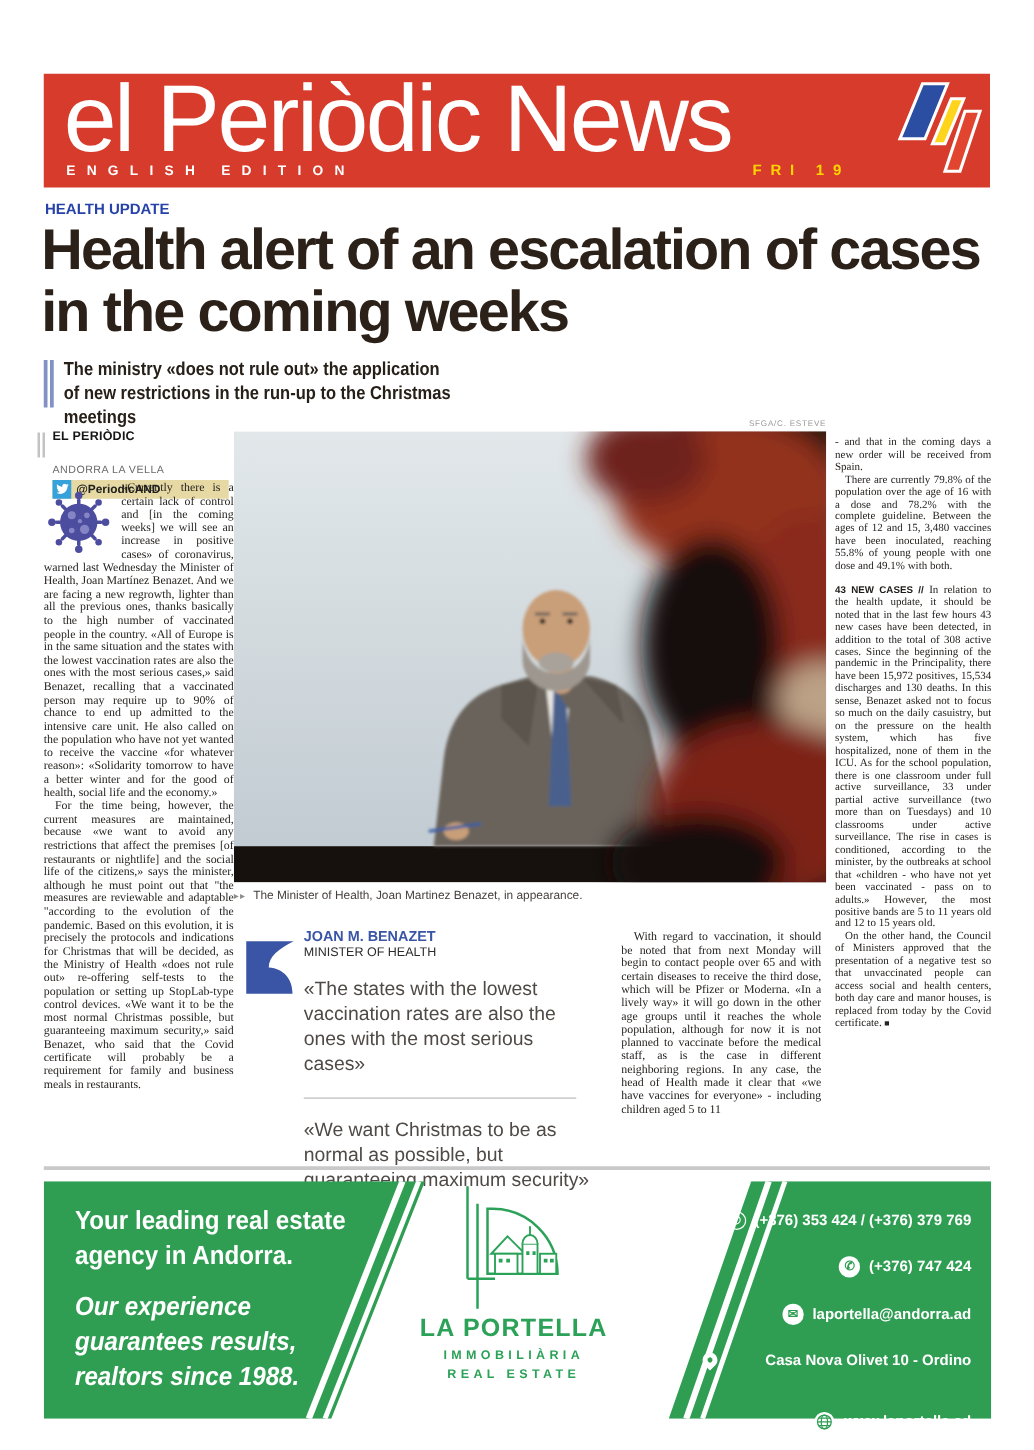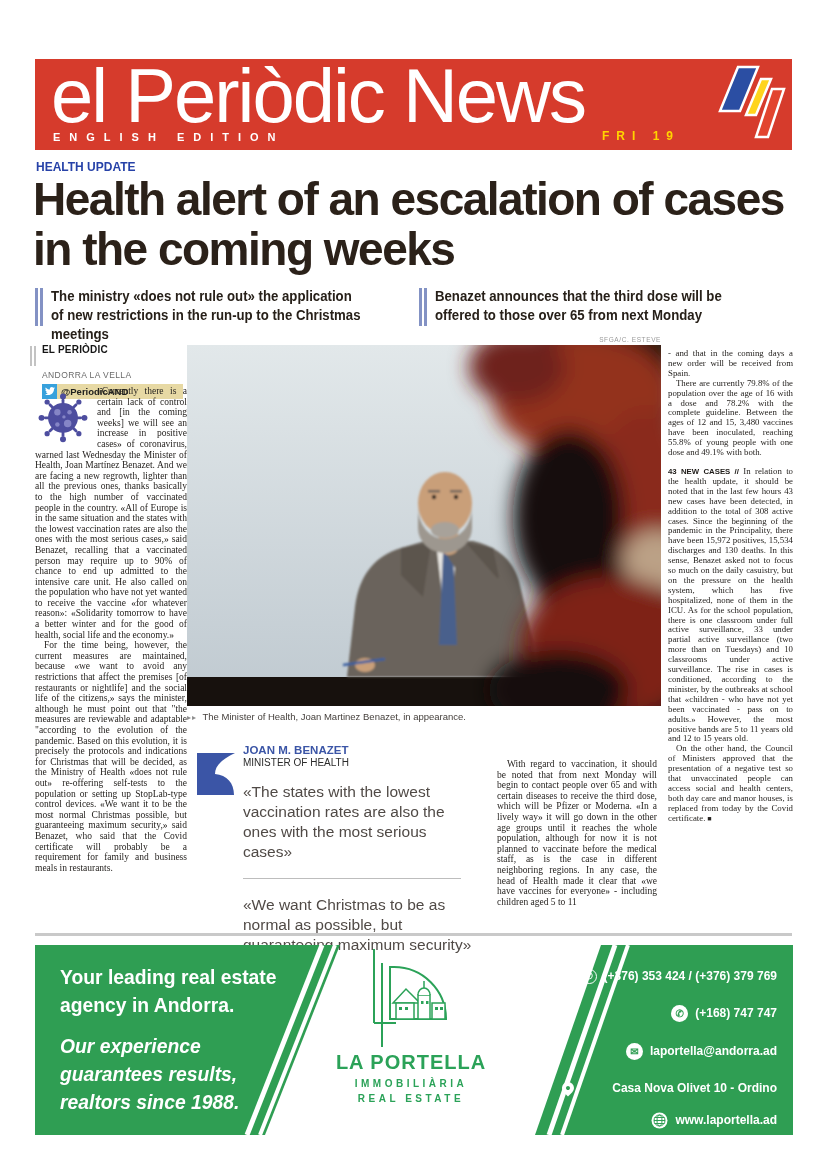--- a/index.html
+++ b/index.html
@@ -42,21 +42,21 @@
   .tw-handle { font-size:9.5px; font-weight:bold; color:#20211f; margin-left:4px; }
 
   
   .body-col { font-family:"Liberation Serif", serif; text-align:justify; color:#262320;
               hyphens:auto; -webkit-hyphens:auto; }
   .col1 { position:absolute; left:35px; top:386px; width:152px; height:546px;
           font-size:9.5px; line-height:10.6px; overflow:hidden; }
   .col1 p + p { text-indent:9px; }
   .virus { float:left; width:56px; height:56px; margin:2px 6px 0 0; }
   .col4 { position:absolute; left:497px; top:745px; width:160px; height:190px;
-          font-size:9.5px; line-height:10.6px; overflow:hidden;margin-top:14px; }
+          font-size:9.5px; line-height:10.6px; overflow:hidden; }
   .col4 p { text-indent:10px; }
   .col5 { position:absolute; left:668px; top:349px; width:125px; height:586px;
           font-size:8.8px; line-height:9.9px; overflow:hidden; }
   .col5 p + p { text-indent:8px; }
   .col5 .gap { height:9px; }
   .lead { font-family:"Liberation Sans", sans-serif; font-weight:bold; font-size:7.8px; color:#1d1a17; }
   .endmark { font-size:7px; margin-left:2px; }
 
   
   .credit { position:absolute; top:336px; left:187px; width:474px; text-align:right;
@@ -128,27 +128,20 @@
   <div class="kicker">HEALTH UPDATE</div>
   <h1 class="headline">Health alert of an escalation of cases in the coming weeks</h1>
 
   <div class="subheads">
     <div class="subhead">
       <span class="bars">
           <i></i>
           <i></i>
         </span>
       <span class="txt">The ministry «does not rule out» the application of new restrictions in the run-up to the Christmas meetings</span>
-    </div>
-    <div class="subhead">
-      <span class="bars">
-          <i></i>
-          <i></i>
-        </span>
-      <span class="txt">Benazet announces that the third dose will be offered to those over 65 from next Monday</span>
     </div>
   </div>
 
   <div class="byline">
     <span class="bars2">
         <i></i>
         <i></i>
       </span>
     <div class="byline-src">EL PERIÒDIC</div>
     <div class="byline-place">ANDORRA LA VELLA</div>
@@ -344,31 +337,31 @@
       <line x1="80" y1="0" x2="14" y2="190" stroke="#fff" stroke-width="5"></line>
       <line x1="93" y1="0" x2="27" y2="190" stroke="#fff" stroke-width="4"></line>
     </svg>
 
     <div class="contact-row" style="top:22px;">
       <span class="ci-outline">✆</span>
       <span class="ctext">(+376) 353 424 / (+376) 379 769</span>
     </div>
     <div class="contact-row" style="top:59px;">
       <span class="ci-solid">✆</span>
-      <span class="ctext">(+168) 747 747</span>
+      <span class="ctext">(+376) 747 424</span>
     </div>
     <div class="contact-row" style="top:97px;">
       <span class="ci-solid">✉</span>
       <span class="ctext">laportella@andorra.ad</span>
     </div>
     <div class="contact-row" style="top:134px;gap:29px;">
       <span class="ci-pin"></span>
       <span class="ctext">Casa Nova Olivet 10 - Ordino</span>
     </div>
-    <div class="contact-row" style="top:166px;align-items:center;">
+    <div class="contact-row" style="top:183px;align-items:center;">
       <span style="flex:none;display:flex;">
         <svg width="17" height="17" viewBox="0 0 17 17">
           <circle cx="8.5" cy="8.5" r="8" fill="#fff"></circle>
           <g stroke="#2f9e53" stroke-width="1" fill="none">
             <circle cx="8.5" cy="8.5" r="5.5"></circle>
             <ellipse cx="8.5" cy="8.5" rx="2.5" ry="5.5"></ellipse>
             <line x1="3" y1="8.5" x2="14" y2="8.5"></line>
             <line x1="3.5" y1="5.5" x2="13.5" y2="5.5"></line>
             <line x1="3.5" y1="11.5" x2="13.5" y2="11.5"></line>
           </g>

